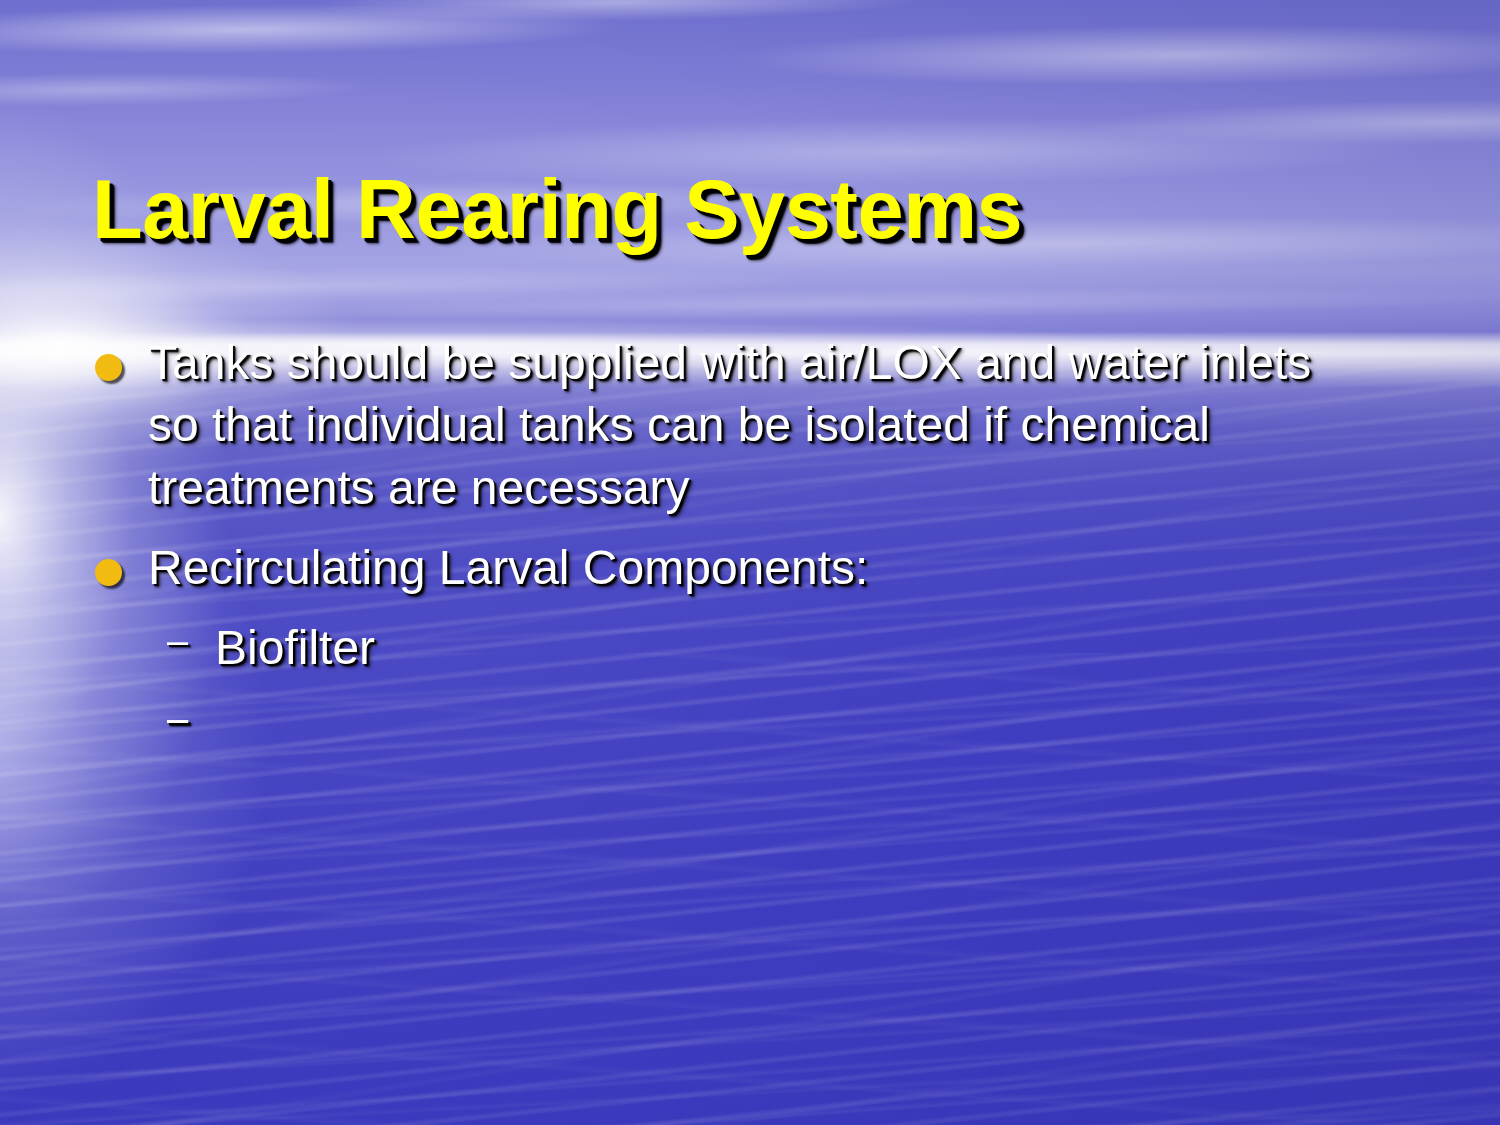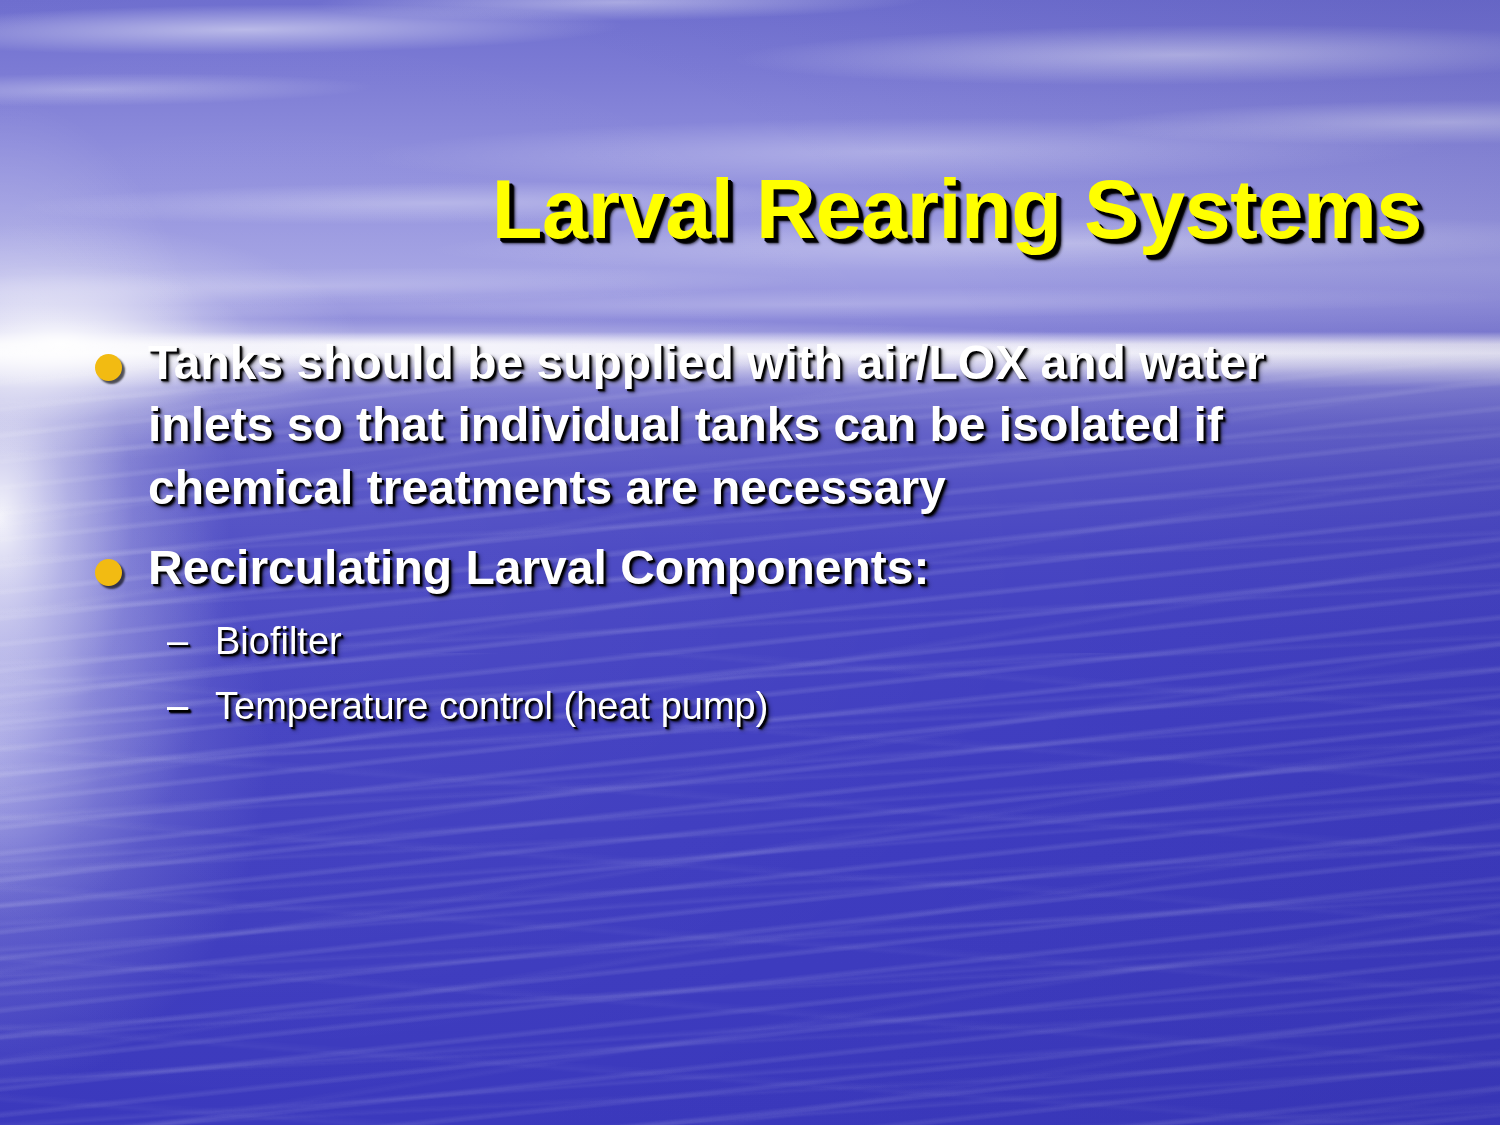--- a/index.html
+++ b/index.html
@@ -188,37 +188,35 @@
     font-weight: bold;
     line-height: 1.0;
     color: #FFFF00;
     letter-spacing: -0.5px;
     text-shadow:
        3px 3px 0 #000,
        4px 4px 0 #000,
        5px 5px 1px rgba(0,0,0,0.85),
        6px 6px 3px rgba(0,0,0,0.55);
     white-space: nowrap;
-    text-align: right;
   }
 
   .body-block {
     position: absolute;
     left: 0;
     top: 332px;
     width: 1500px;
   }
 
   .bullet-row {
     position: relative;
     display: block;
     padding-left: 148px;
     padding-right: 180px;
     margin-bottom: 10px;
-    font-weight: bold;
   }
 
   .bullet-dot {
     position: absolute;
     left: 95px;
     top: 22px;
     width: 27px;
     height: 27px;
     border-radius: 50%;
     background: #f2bb12;
@@ -255,21 +253,21 @@
     font-size: 38px;
     line-height: 1.25;
     color: #ffffff;
     text-shadow:
       2px 2px 0 rgba(0,0,0,0.9),
       3px 3px 2px rgba(0,0,0,0.7);
   }
 
   .sub-text {
     display: block;
-    font-size: 38px;
+    font-size: 48px;
     line-height: 1.25;
     color: #ffffff;
     text-shadow:
       2px 2px 0 rgba(0,0,0,0.9),
       3px 3px 2px rgba(0,0,0,0.72),
       4px 4px 4px rgba(0,0,0,0.32);
   }
 
   .gap-after-b1 { margin-bottom: 18px; }
 </style>
@@ -305,18 +303,17 @@
         <span class="sub-text">Biofilter</span>
       </li>
       <li class="sub-row">
         <span class="sub-dash">–</span>
       </li>
       <li class="sub-row">
         <span class="sub-dash">–</span>
       </li>
       <li class="sub-row">
         <span class="sub-dash">–</span>
-        <span class="sub-text">Temperature control (heat pump)</span>
       </li>
     </ul>
 
   </div>
 </div>
 
 </body></html>

